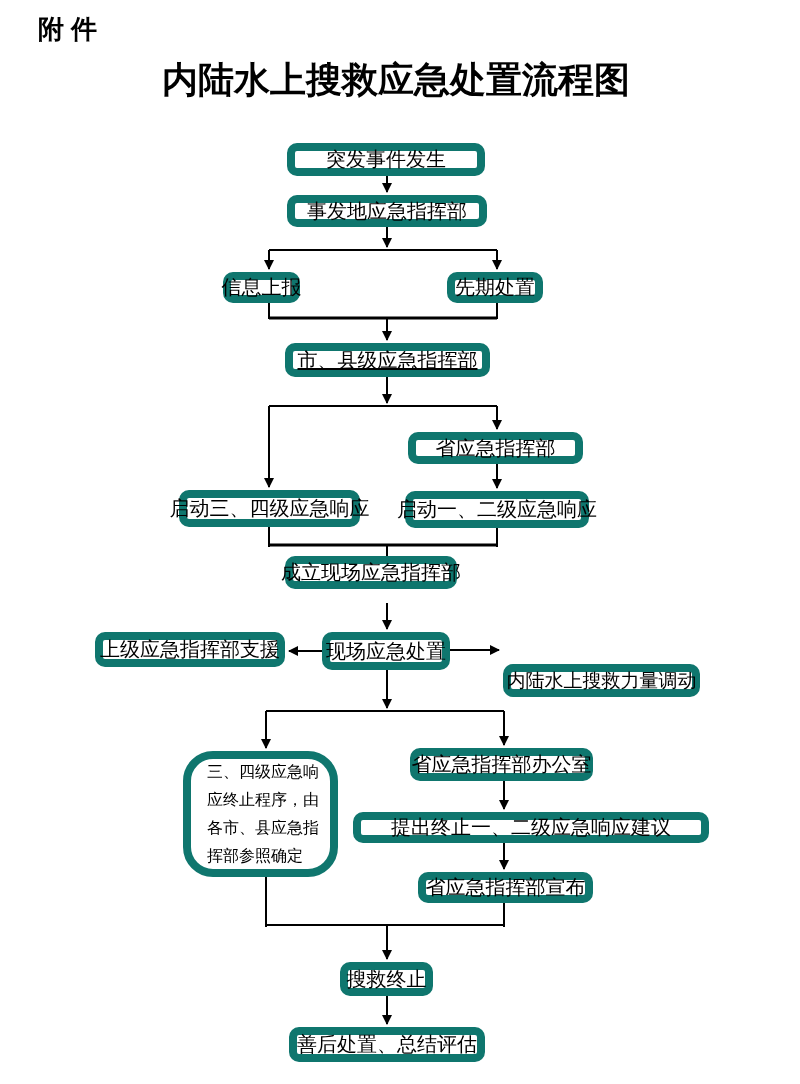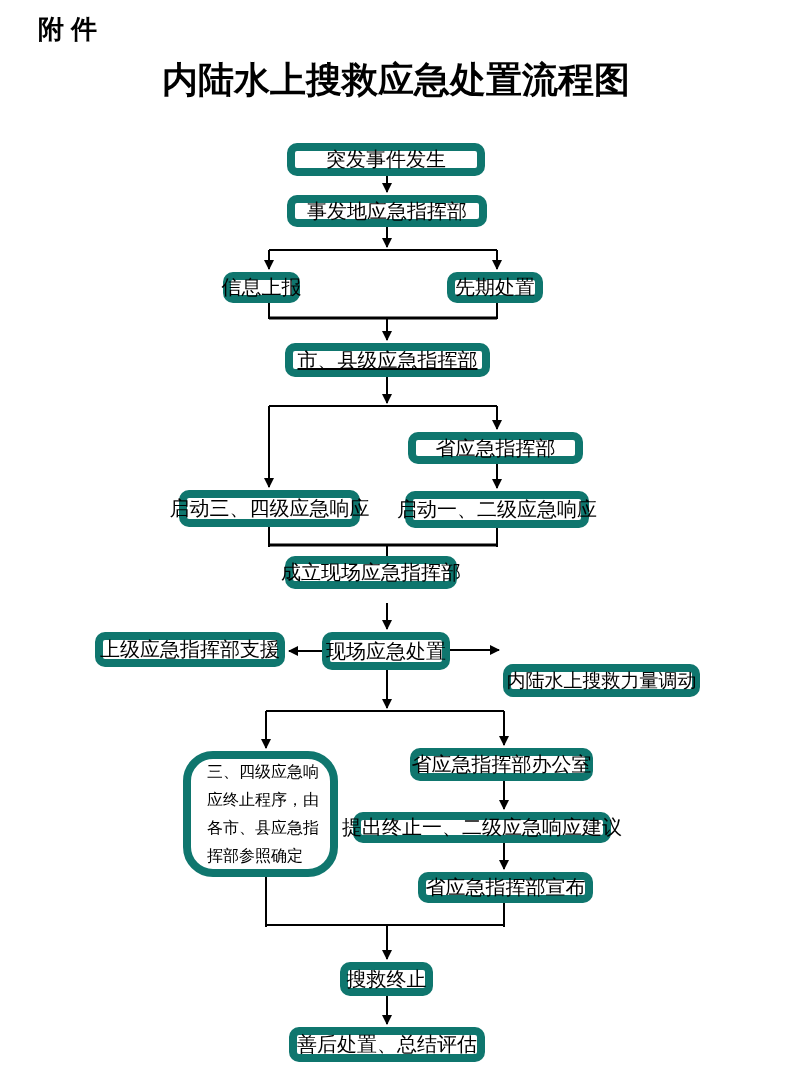--- a/index.html
+++ b/index.html
@@ -118,21 +118,21 @@
 
   <div class="node small-text" style="left:503px;top:632px;width:197px;height:33px;margin-top:32px;">内陆水上搜救力量调动</div>
 
   <div class="node big-round" style="left:183px;top:751px;width:155px;height:126px;">三、四级应急响
 应终止程序，由
 各市、县应急指
 挥部参照确定</div>
 
   <div class="node" style="left:410px;top:748px;width:183px;height:33px;">省应急指挥部办公室</div>
 
-  <div class="node" style="left:353px;top:812px;width:258px;height:31px;text-align:right;">提出终止一、二级应急响应建议</div>
+  <div class="node" style="left:353px;top:812px;width:356px;height:31px;text-align:right;">提出终止一、二级应急响应建议</div>
 
   <div class="node" style="left:418px;top:872px;width:175px;height:31px;">省应急指挥部宣布</div>
 
   <div class="node" style="left:340px;top:962px;width:93px;height:34px;">搜救终止</div>
 
   <div class="node" style="left:289px;top:1027px;width:196px;height:35px;">善后处置、总结评估</div>
 
 </div>
 
 </body></html>

